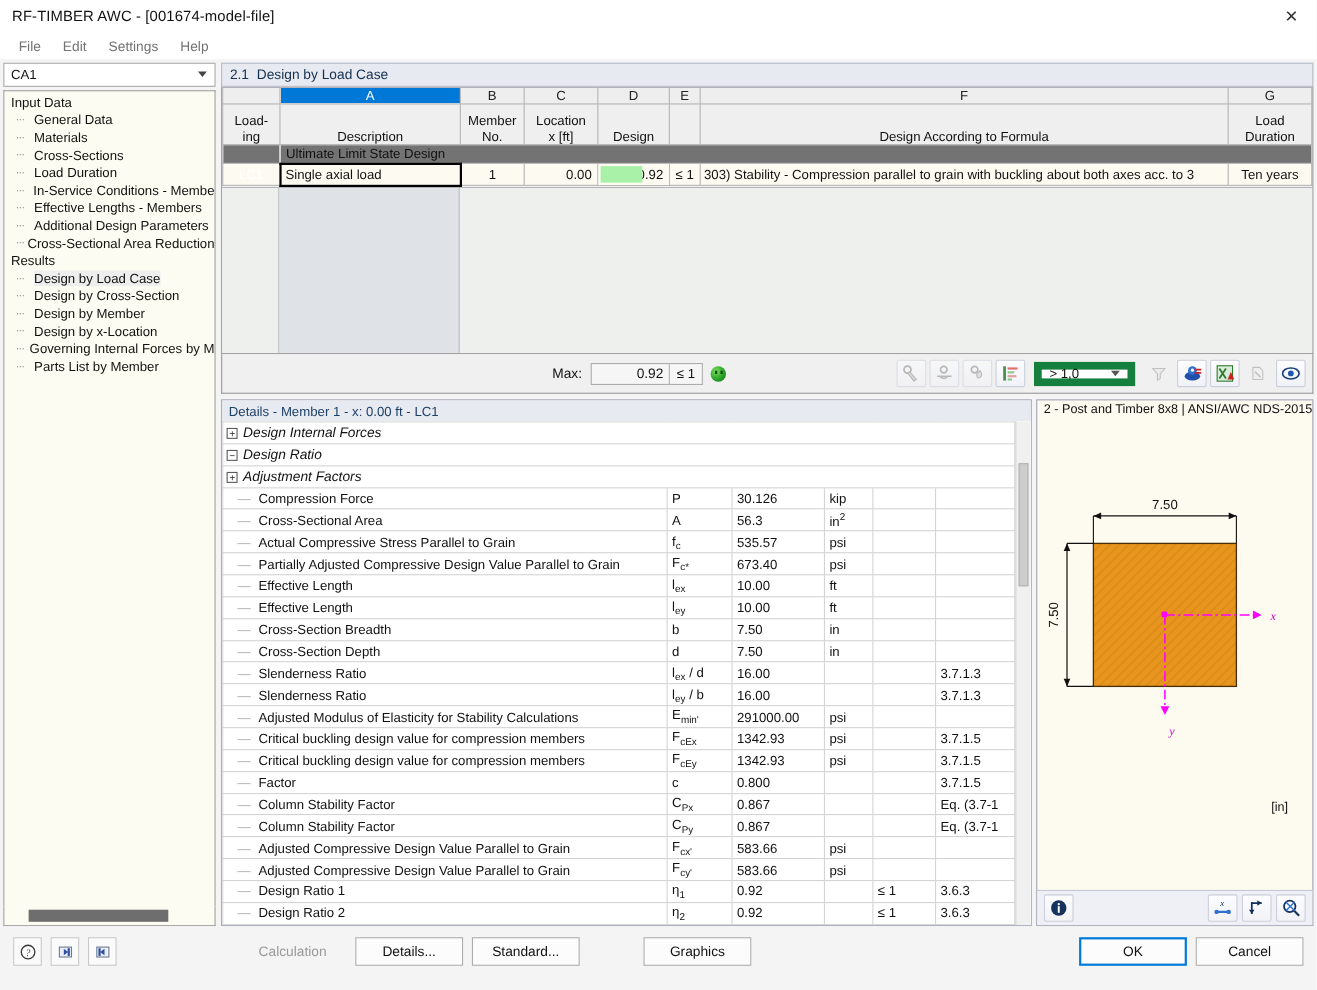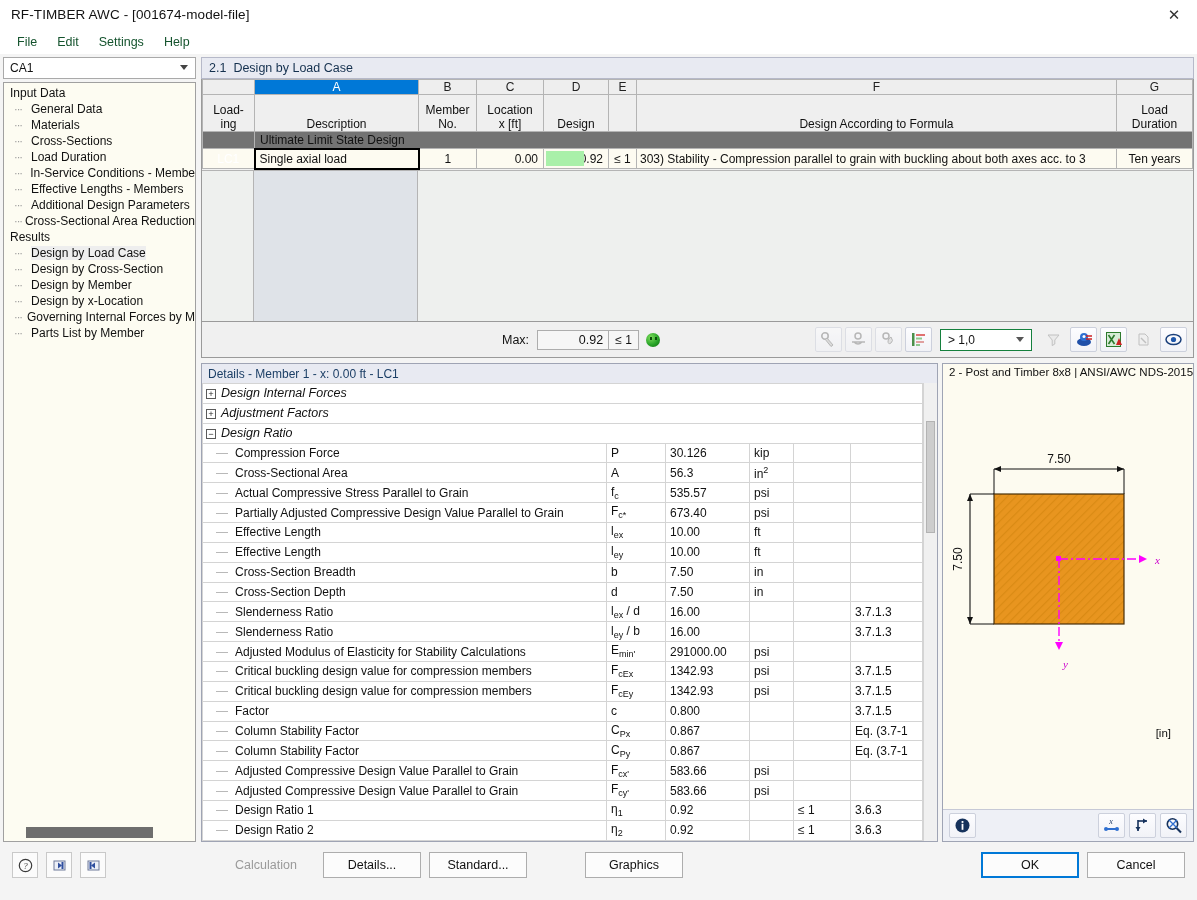--- a/index.html
+++ b/index.html
@@ -36,21 +36,21 @@
   }
 
   
   .menubar {
     height: 25px; flex: 0 0 25px;
     background: #ffffff;
     display: flex; align-items: center;
     padding-left: 8px; gap: 2px;
   }
   .menubar .mi {
-    padding: 3px 9px; font-size: 12.5px; color: #14532d; cursor: default;
+    padding: 3px 9px; font-size: 12.5px; color: #737373; cursor: default;
   }
 
   
   .body {
     flex: 1 1 auto; display: flex;
     background: #f4f4f4;
     padding: 0;
   }
 
   
@@ -203,21 +203,21 @@
     width: 27px; height: 25px;
     border: 1px solid #ccd0dc; border-radius: 2px;
     background: linear-gradient(#fdfdff, #f1f2f7);
     display: flex; align-items: center; justify-content: center;
     cursor: pointer; position: relative;
   }
   .tbtn.flat { border-color: transparent; background: transparent; }
   .tbtn.dis { opacity: .55; }
   .filter-sel {
     width: 92px; height: 22px; margin: 0 5px;
-    border: 1px solid #15803d; background: #fff;
+    border: 7px solid #15803d; background: #fff;
     display: flex; align-items: center; padding: 0 4px 0 7px;
     font-size: 12px; position: relative;
   }
   .filter-sel .caret {
     position: absolute; right: 7px; top: 50%; transform: translateY(-60%);
     width: 0; height: 0; border-left: 4px solid transparent;
     border-right: 4px solid transparent; border-top: 5px solid #555;
   }
 
   
@@ -556,26 +556,26 @@
                   <col style="width:72px">
               </colgroup>
               <tbody>
                   <tr class="dt-node">
                 <td class="nodecell" colspan="6">
                   <span class="expander">+</span><span>Design Internal Forces</span>
                 </td>
               </tr>
               <tr class="dt-node">
                 <td class="nodecell" colspan="6">
-                  <span class="expander">+</span><span>Adjustment Factors</span>
+                  <span class="expander">−</span><span>Design Ratio</span>
                 </td>
               </tr>
               <tr class="dt-node">
                 <td class="nodecell" colspan="6">
-                  <span class="expander">−</span><span>Design Ratio</span>
+                  <span class="expander">+</span><span>Adjustment Factors</span>
                 </td>
               </tr>
               </tbody>
                 <tbody id="detail-rows">
                   <tr>
                     <td><span class="leaf-dash">—</span><span>Compression Force</span></td>
                     <td><span>P</span></td>
                     <td class="v-right">30.126</td>
                     <td>kip</td>
                     <td></td>

